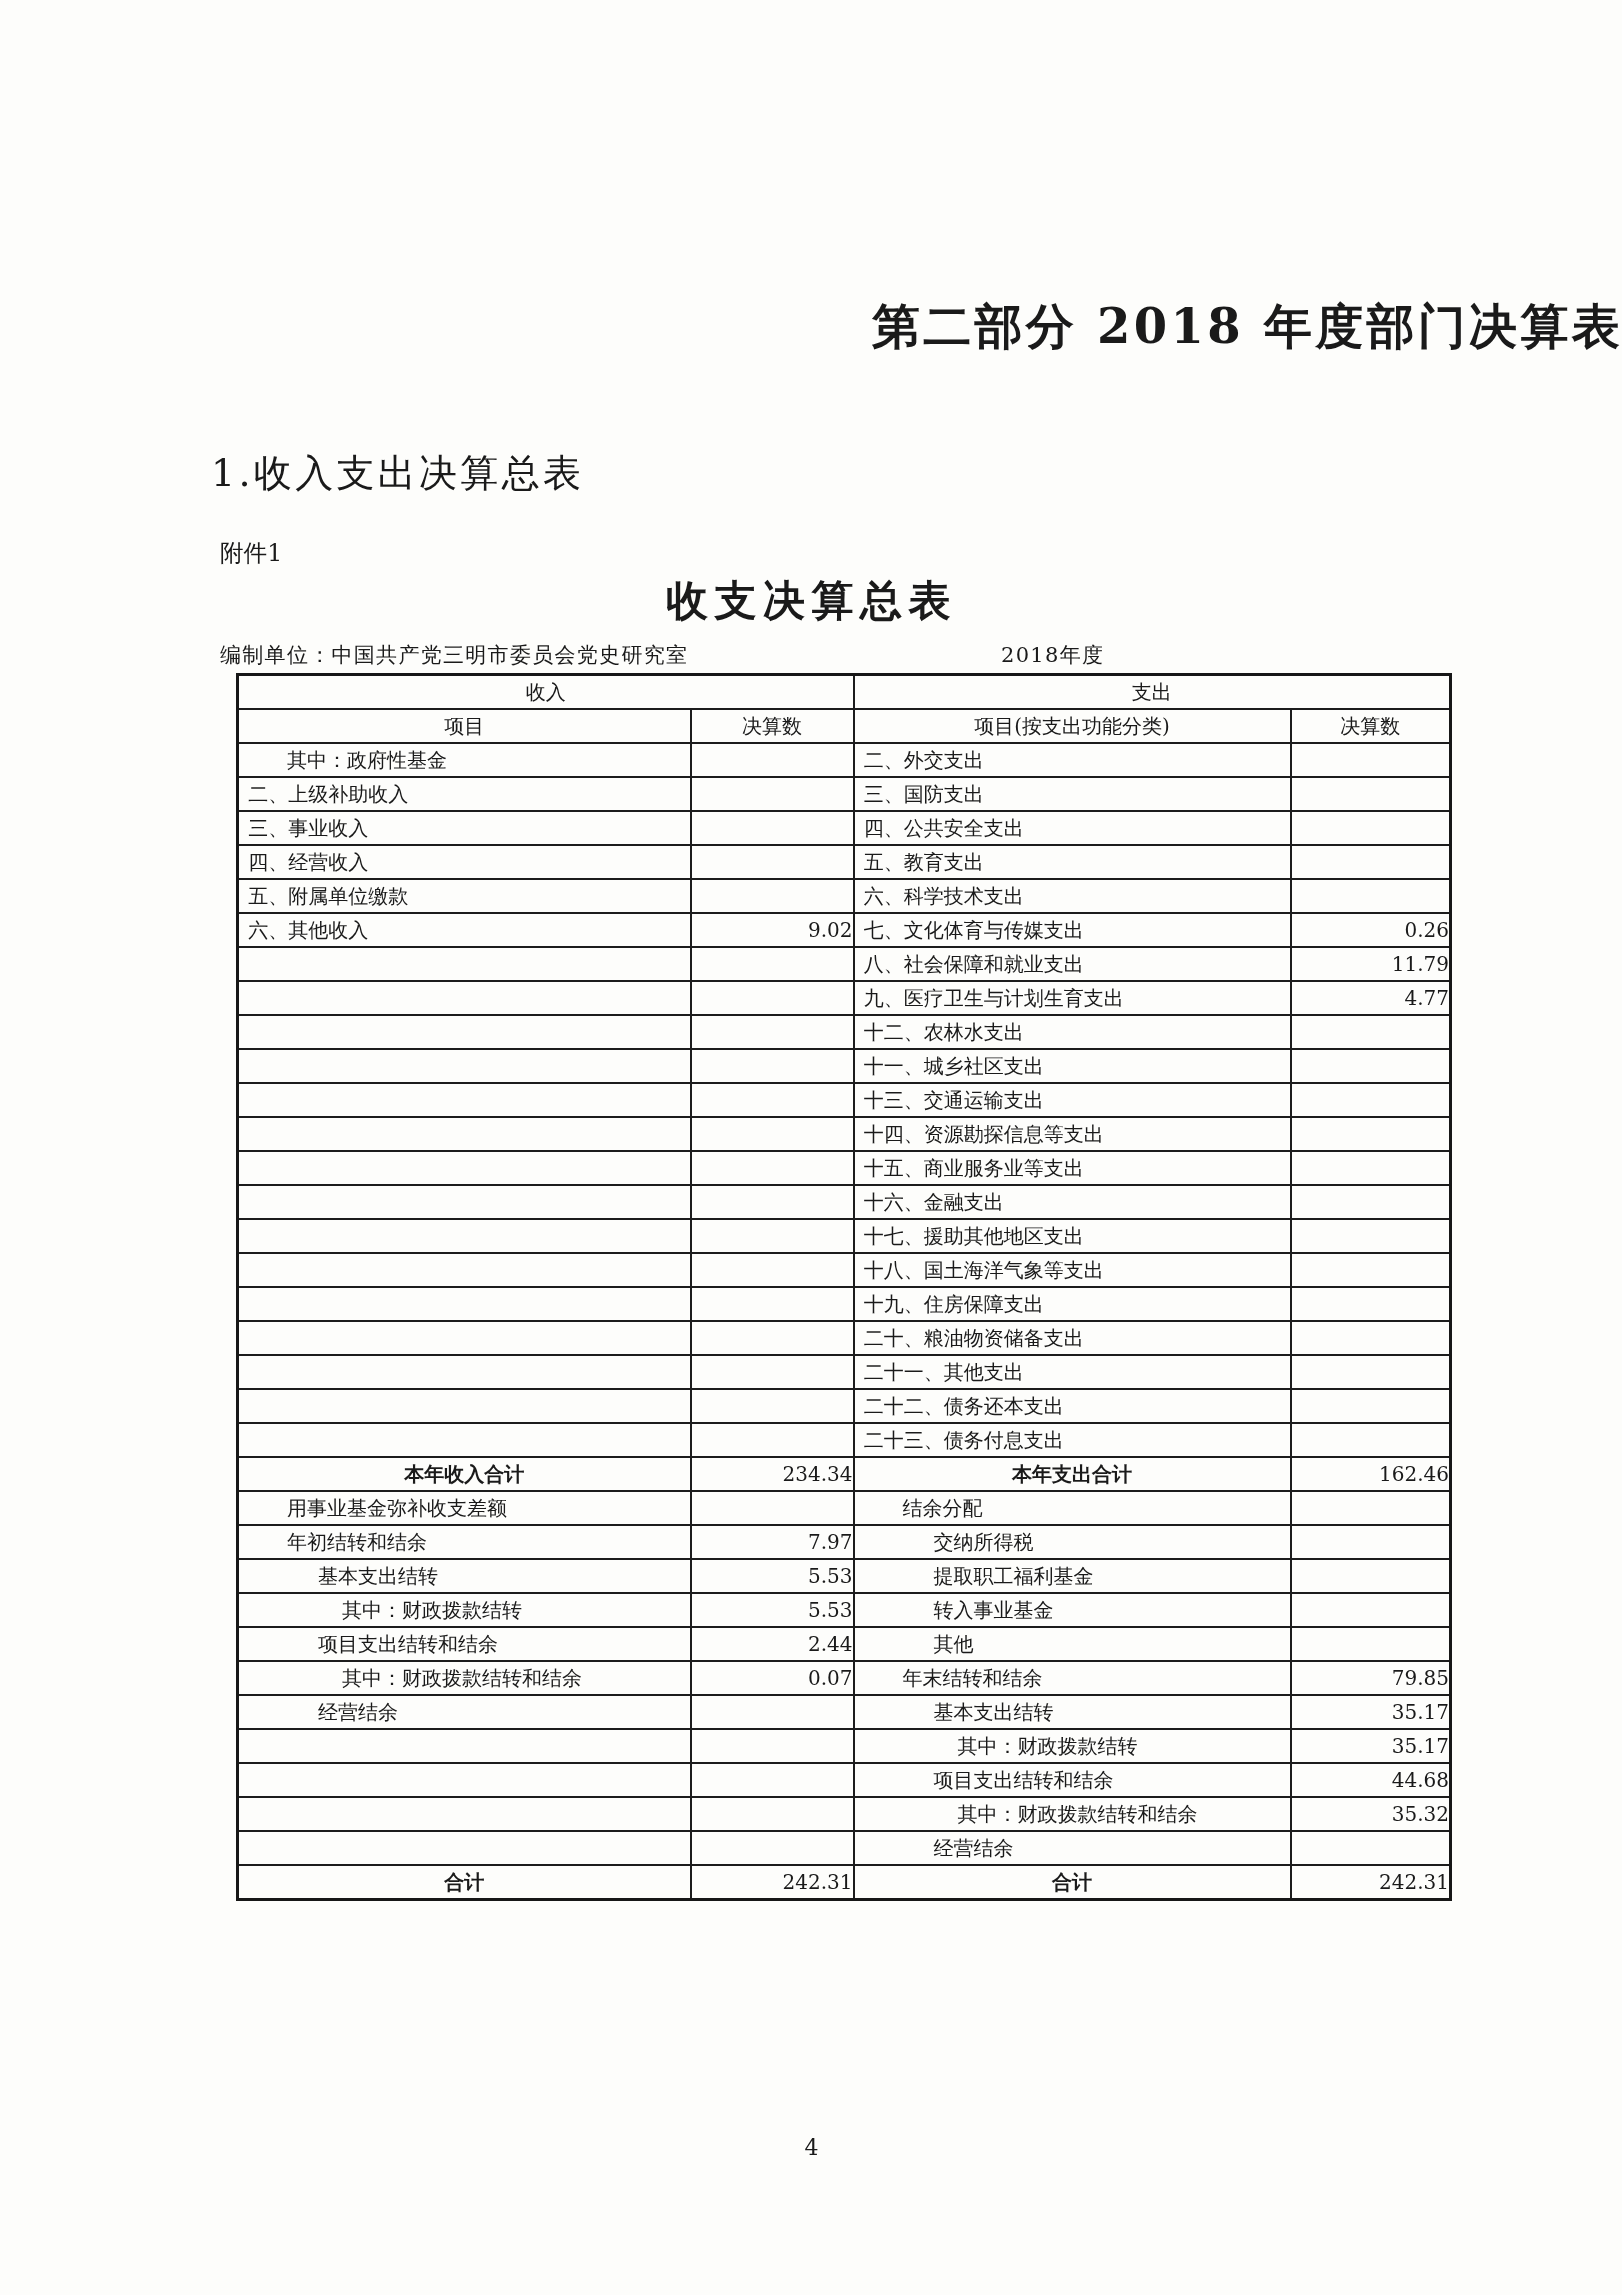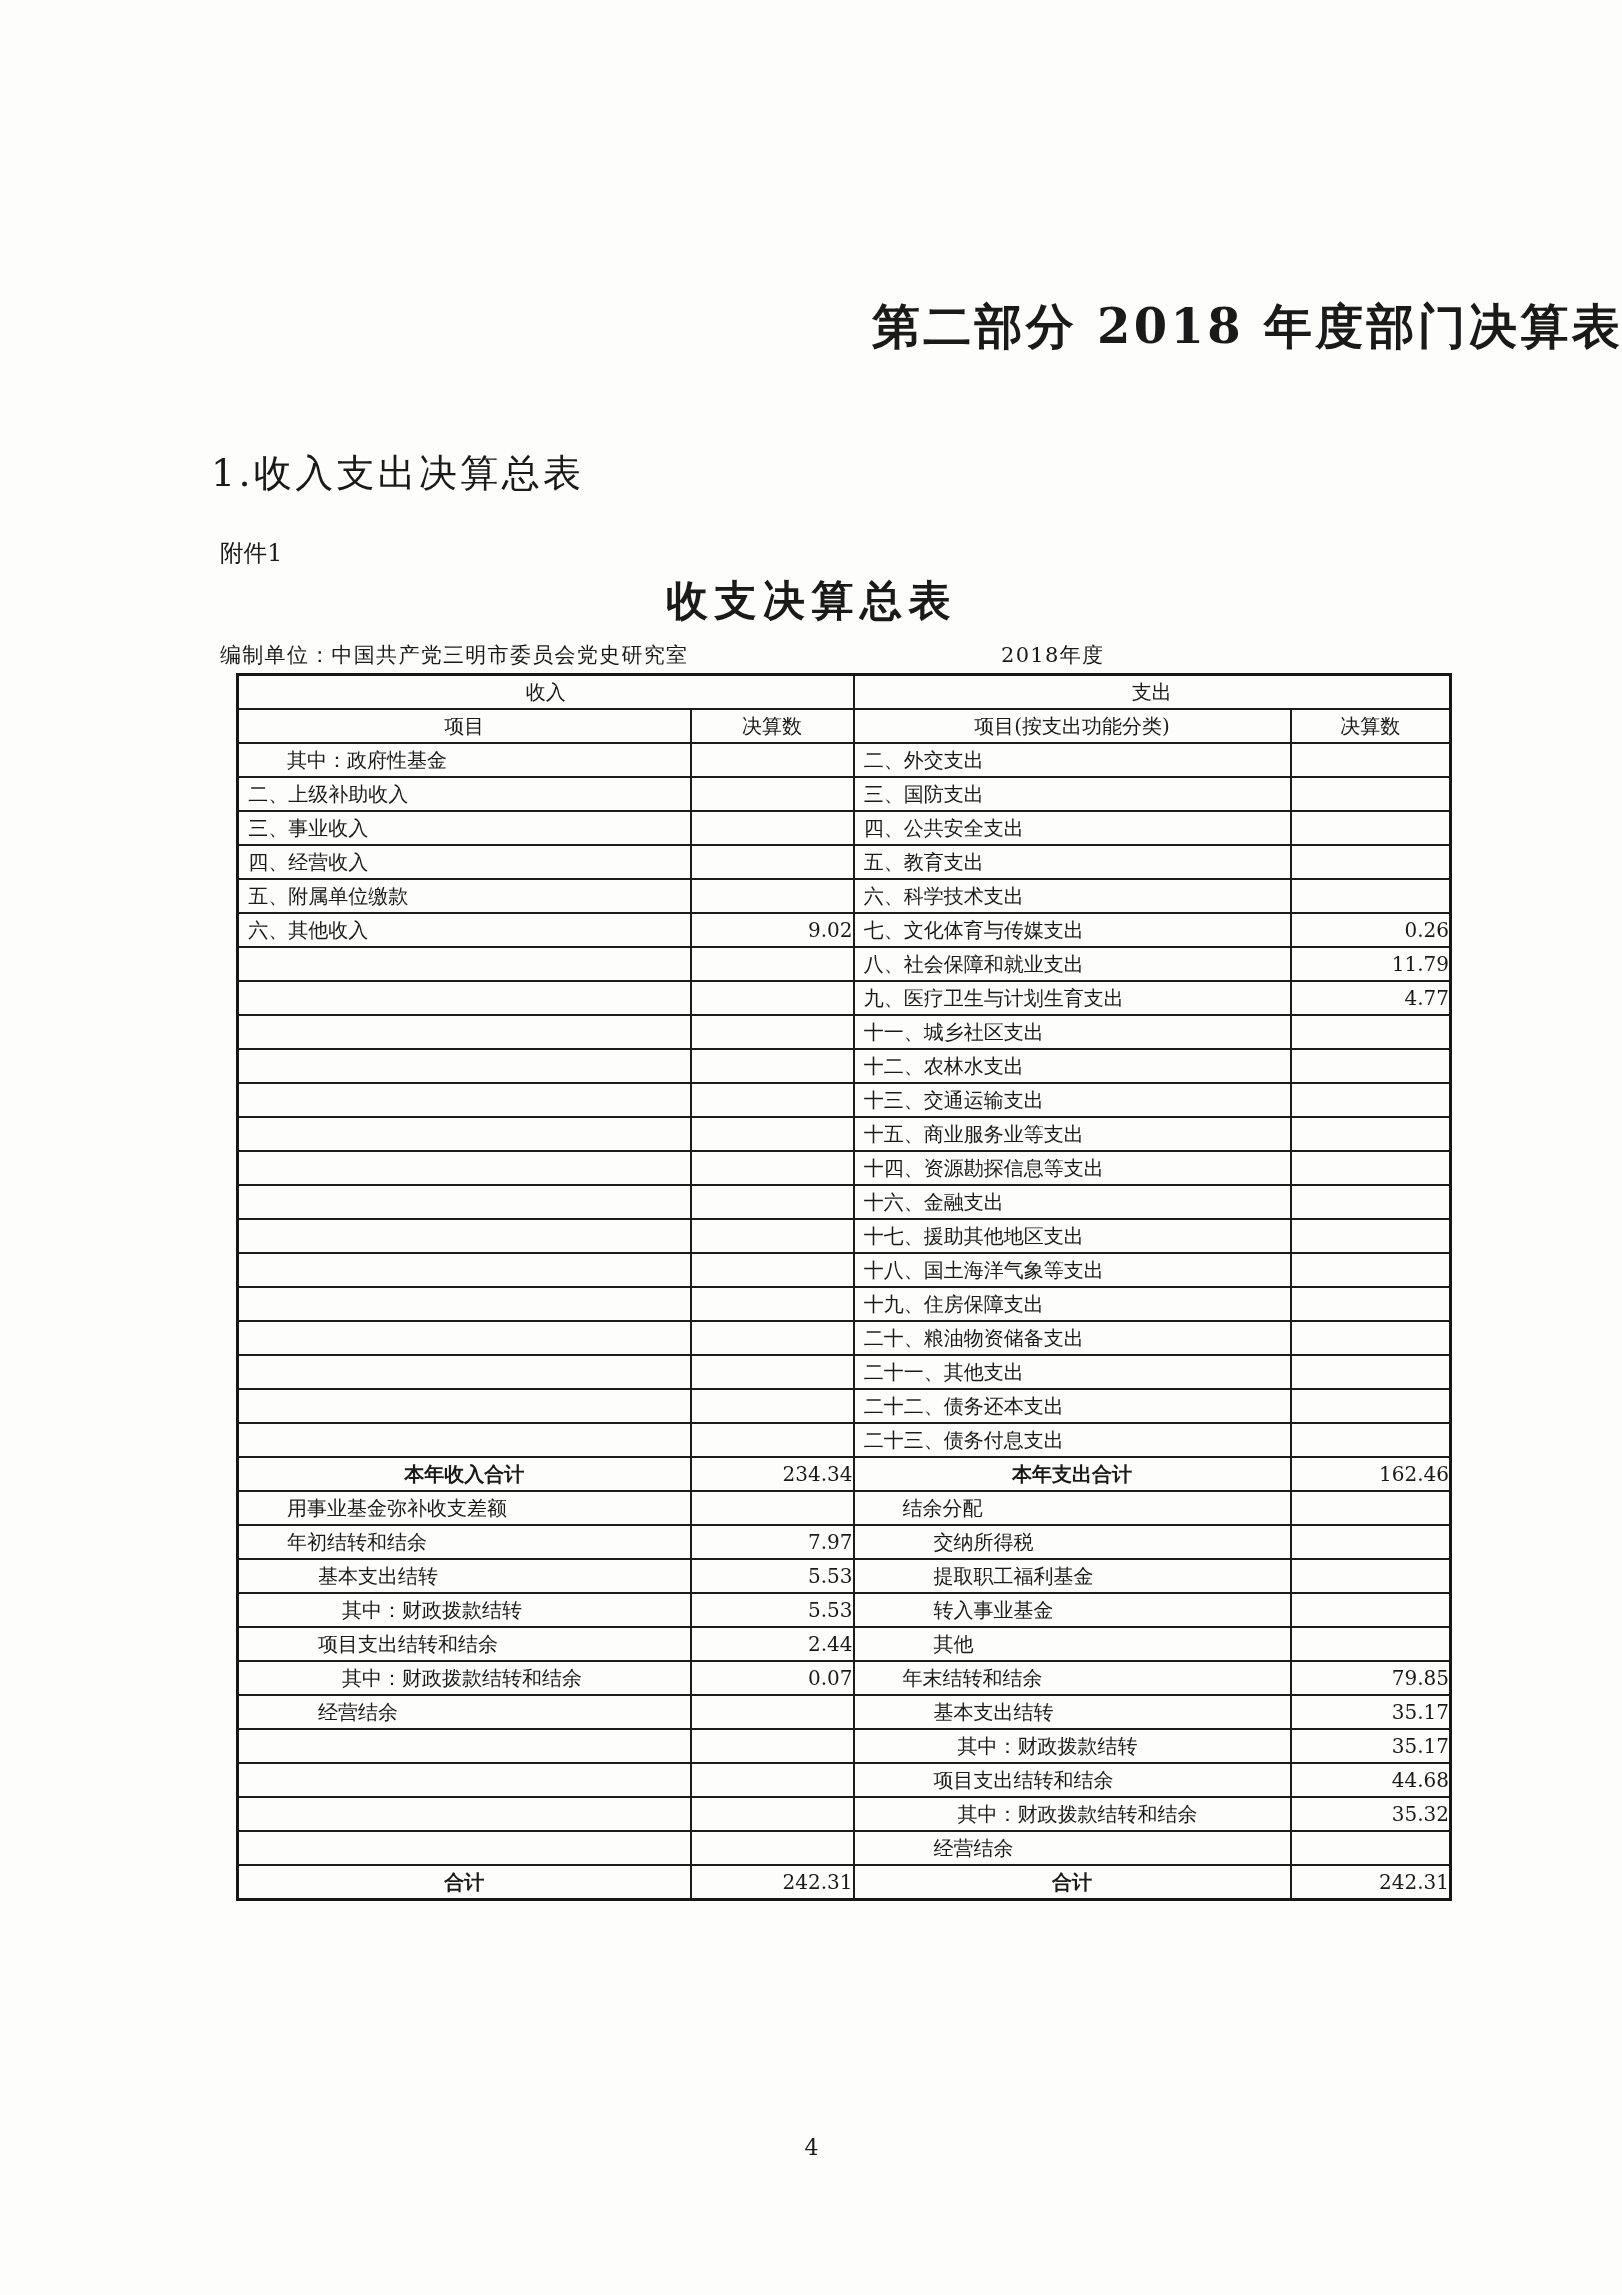--- a/index.html
+++ b/index.html
@@ -182,45 +182,45 @@
         </tr>
         <tr>
           <td class="lbl ind0"></td>
           <td class="val"></td>
           <td class="lbl ind0">九、医疗卫生与计划生育支出</td>
           <td class="val">4.77</td>
         </tr>
         <tr>
           <td class="lbl ind0"></td>
           <td class="val"></td>
+          <td class="lbl ind0">十二、农林水支出</td>
+          <td class="val"></td>
+        </tr>
+        <tr>
+          <td class="lbl ind0"></td>
+          <td class="val"></td>
           <td class="lbl ind0">十一、城乡社区支出</td>
           <td class="val"></td>
         </tr>
         <tr>
           <td class="lbl ind0"></td>
           <td class="val"></td>
-          <td class="lbl ind0">十二、农林水支出</td>
-          <td class="val"></td>
-        </tr>
-        <tr>
-          <td class="lbl ind0"></td>
-          <td class="val"></td>
           <td class="lbl ind0">十三、交通运输支出</td>
           <td class="val"></td>
         </tr>
         <tr>
           <td class="lbl ind0"></td>
           <td class="val"></td>
+          <td class="lbl ind0">十四、资源勘探信息等支出</td>
+          <td class="val"></td>
+        </tr>
+        <tr>
+          <td class="lbl ind0"></td>
+          <td class="val"></td>
           <td class="lbl ind0">十五、商业服务业等支出</td>
-          <td class="val"></td>
-        </tr>
-        <tr>
-          <td class="lbl ind0"></td>
-          <td class="val"></td>
-          <td class="lbl ind0">十四、资源勘探信息等支出</td>
           <td class="val"></td>
         </tr>
         <tr>
           <td class="lbl ind0"></td>
           <td class="val"></td>
           <td class="lbl ind0">十六、金融支出</td>
           <td class="val"></td>
         </tr>
         <tr>
           <td class="lbl ind0"></td>

